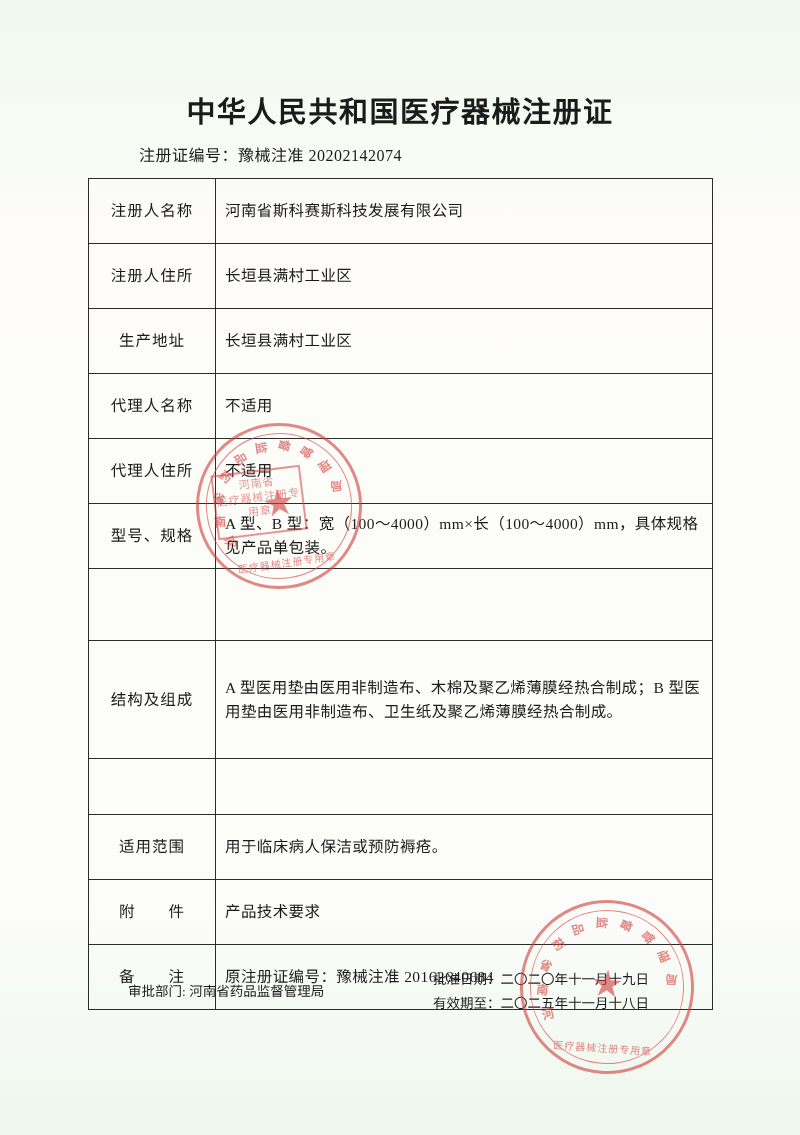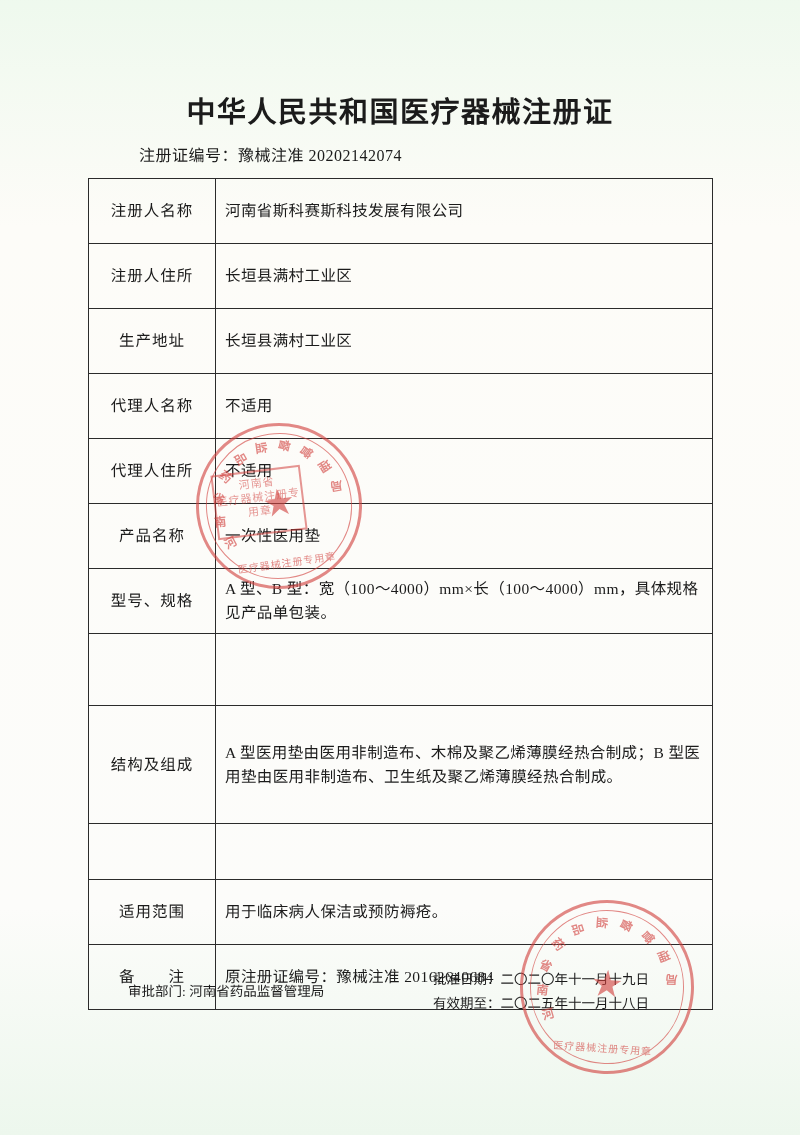--- a/index.html
+++ b/index.html
@@ -222,43 +222,43 @@
           <td class="value">长垣县满村工业区</td>
         </tr>
         <tr class="r-small">
           <td class="label">代理人名称</td>
           <td class="value">不适用</td>
         </tr>
         <tr class="r-small">
           <td class="label">代理人住所</td>
           <td class="value">不适用</td>
         </tr>
-        <tr class="r-small">
-          <td class="label">产品名称</td>
-          <td class="value">一次性医用垫</td>
-        </tr>
         <tr class="r-spec">
           <td class="label">型号、规格</td>
           <td class="value spec-text">A 型、B 型：宽（100～4000）mm×长（100～4000）mm，具体规格见产品单包装。</td>
         </tr>
         <tr class="r-blank">
           <td class="label"></td>
           <td class="value"></td>
         </tr>
         <tr class="r-struct">
           <td class="label">结构及组成</td>
           <td class="value struct-text">A 型医用垫由医用非制造布、木棉及聚乙烯薄膜经热合制成；B 型医用垫由医用非制造布、卫生纸及聚乙烯薄膜经热合制成。</td>
         </tr>
         <tr class="r-blank2">
           <td class="label"></td>
           <td class="value"></td>
         </tr>
         <tr class="r-small">
           <td class="label">适用范围</td>
           <td class="value">用于临床病人保洁或预防褥疮。</td>
+        </tr>
+        <tr class="r-small">
+          <td class="label">附　　件</td>
+          <td class="value">产品技术要求</td>
         </tr>
         <tr class="r-small">
           <td class="label">备　　注</td>
           <td class="value">原注册证编号：豫械注准 20162640684</td>
         </tr>
       </tbody>
     </table>
   </div>
 
   <div class="footer">

